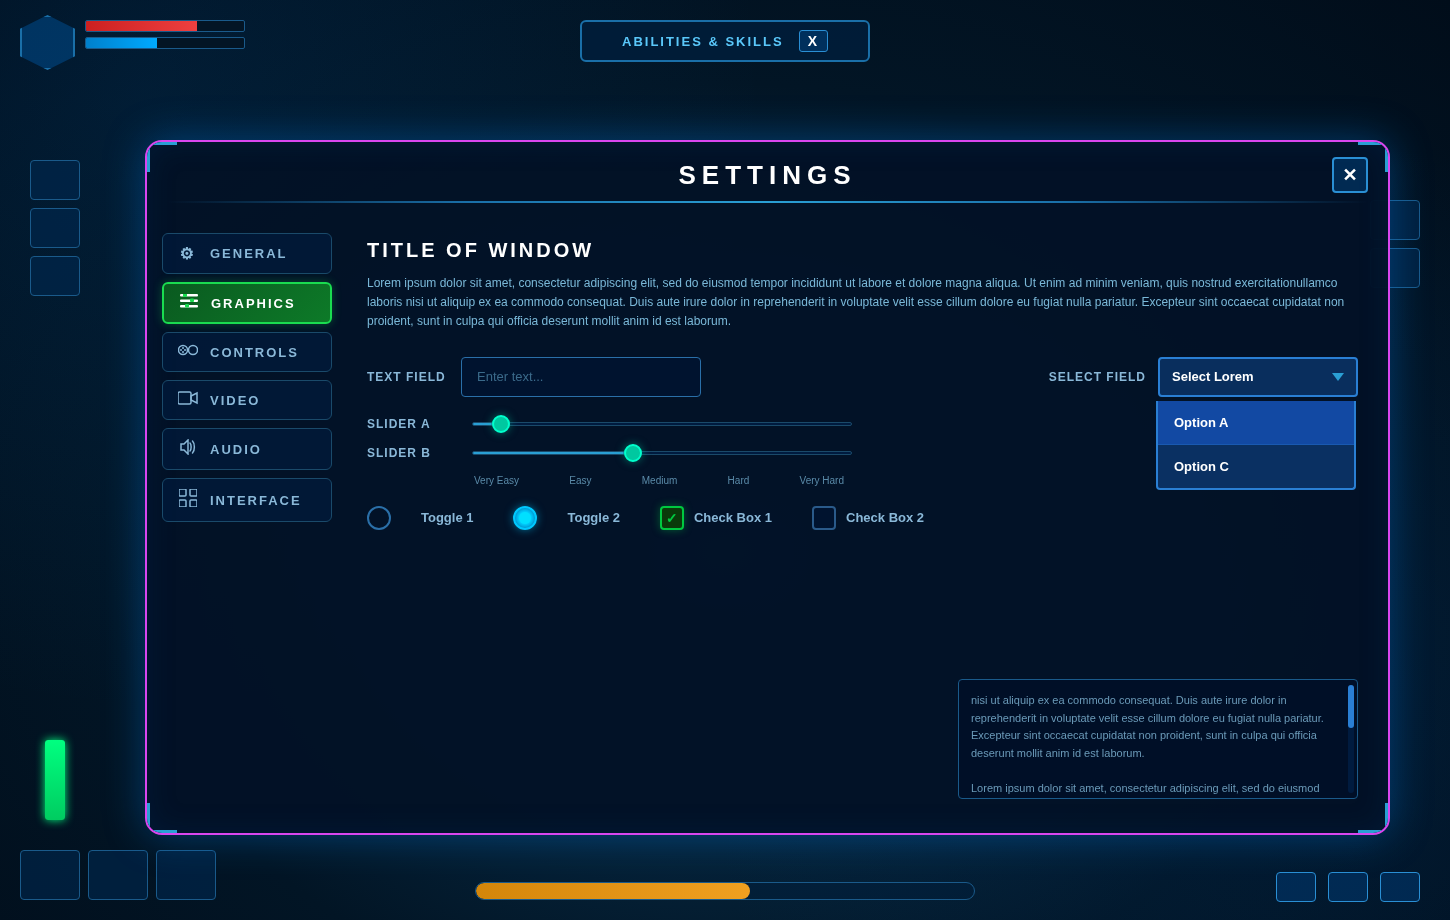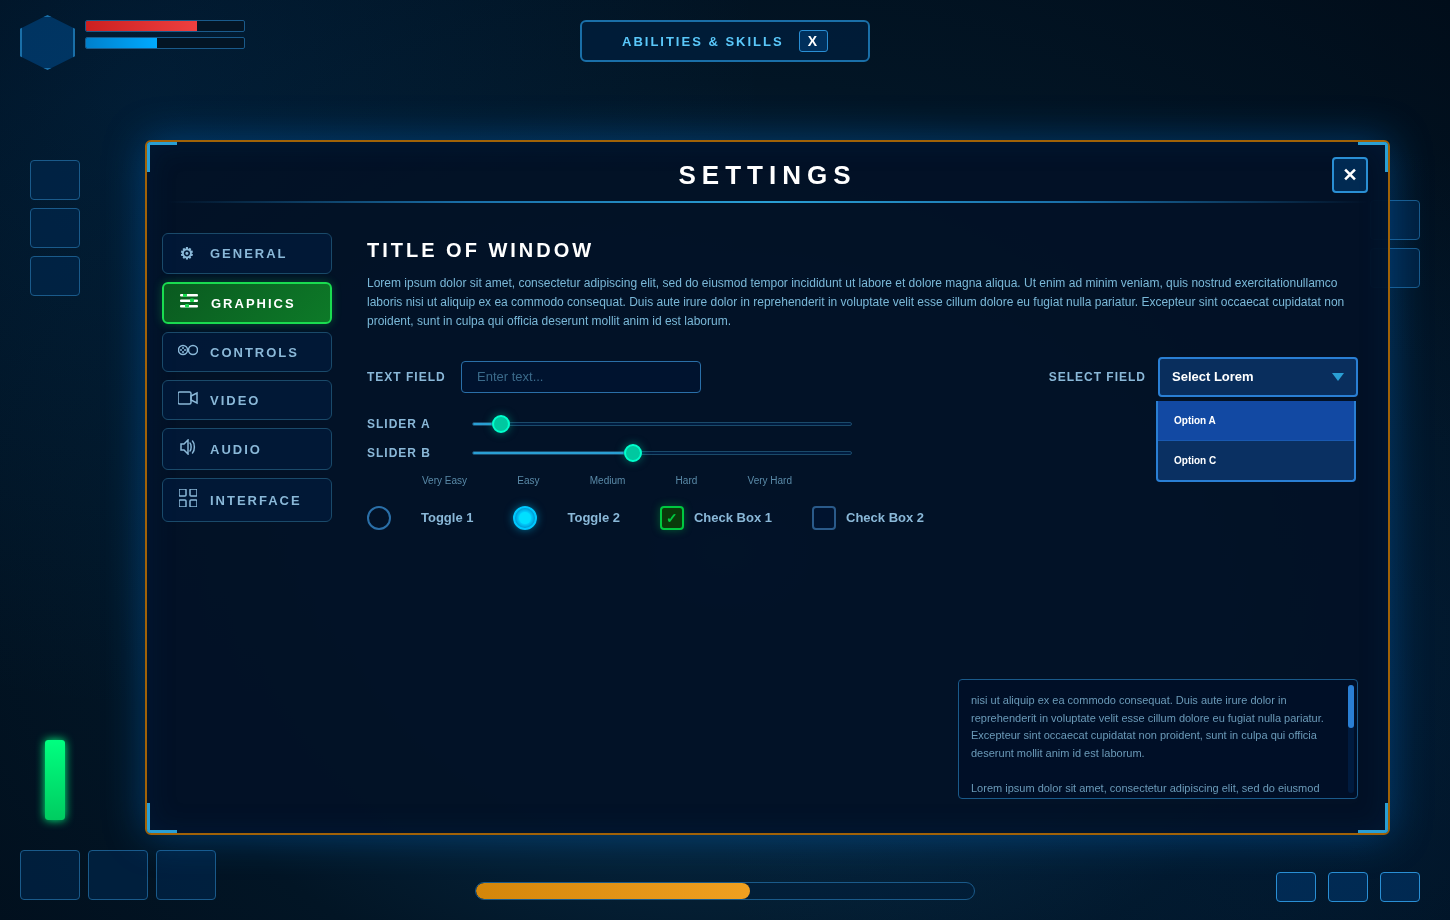--- a/index.html
+++ b/index.html
@@ -220,22 +220,22 @@
 
     
     .modal-overlay {
       position: absolute;
       top: 140px;
       left: 145px;
       right: 60px;
       bottom: 85px;
       z-index: 10;
       background: rgba(2, 18, 38, 0.97);
-      border: 2px solid #a16207;
-      border-radius: 6px;
+      border: 2px solid #d946ef;
+      border-radius: 17px;
       box-shadow:
         0 0 40px rgba(0, 120, 220, 0.4),
         inset 0 0 30px rgba(0, 60, 120, 0.2);
       overflow: hidden;
     }
 
     
     .corner-tl, .corner-tr, .corner-bl, .corner-br {
       position: absolute;
       width: 30px;
@@ -385,21 +385,21 @@
       font-size: 12px;
       font-weight: bold;
       color: #8ab8d8;
       letter-spacing: 1px;
       text-transform: uppercase;
       min-width: 90px;
     }
 
     .text-input {
       flex: 0 0 240px;
-      height: 32px;
+      height: 40px;
       background: rgba(0,20,50,0.8);
       border: 1px solid #2a6fa8;
       border-radius: 4px;
       padding: 0 15px;
       color: #5ac8fa;
       font-size: 13px;
       outline: none;
     }
 
     .text-input::placeholder {
@@ -452,21 +452,21 @@
       border: 2px solid #2a7fd4;
       border-top: none;
       border-radius: 0 0 4px 4px;
       z-index: 100;
       overflow: hidden;
     }
 
     .dropdown-item {
       padding: 14px 16px;
       color: #ffffff;
-      font-size: 10px;
+      font-size: 13px;
       font-weight: bold;
       cursor: pointer;
       border-bottom: 1px solid rgba(42,127,212,0.3);
     }
 
     .dropdown-item:last-child {
       border-bottom: none;
     }
 
     .dropdown-item:hover, .dropdown-item.highlighted {
@@ -844,21 +844,21 @@
       </div>
 
       <div class="slider-b-section">
         <div class="slider-row">
           <span class="field-label">SLIDER B</span>
           <div class="slider-track" style="flex:0 0 380px;">
             <div class="slider-fill" style="width: 40%;"></div>
             <div class="slider-thumb" style="left: 40%;"></div>
           </div>
         </div>
-        <div class="slider-marks" style="margin-left: 50px; width: 380px;">
+        <div class="slider-marks" style="margin-left: 102px; width: 380px;">
           <span class="slider-mark">Very Easy</span>
           <span class="slider-mark">Easy</span>
           <span class="slider-mark">Medium</span>
           <span class="slider-mark">Hard</span>
           <span class="slider-mark">Very Hard</span>
         </div>
       </div>
 
       <div class="toggles-section">
 

